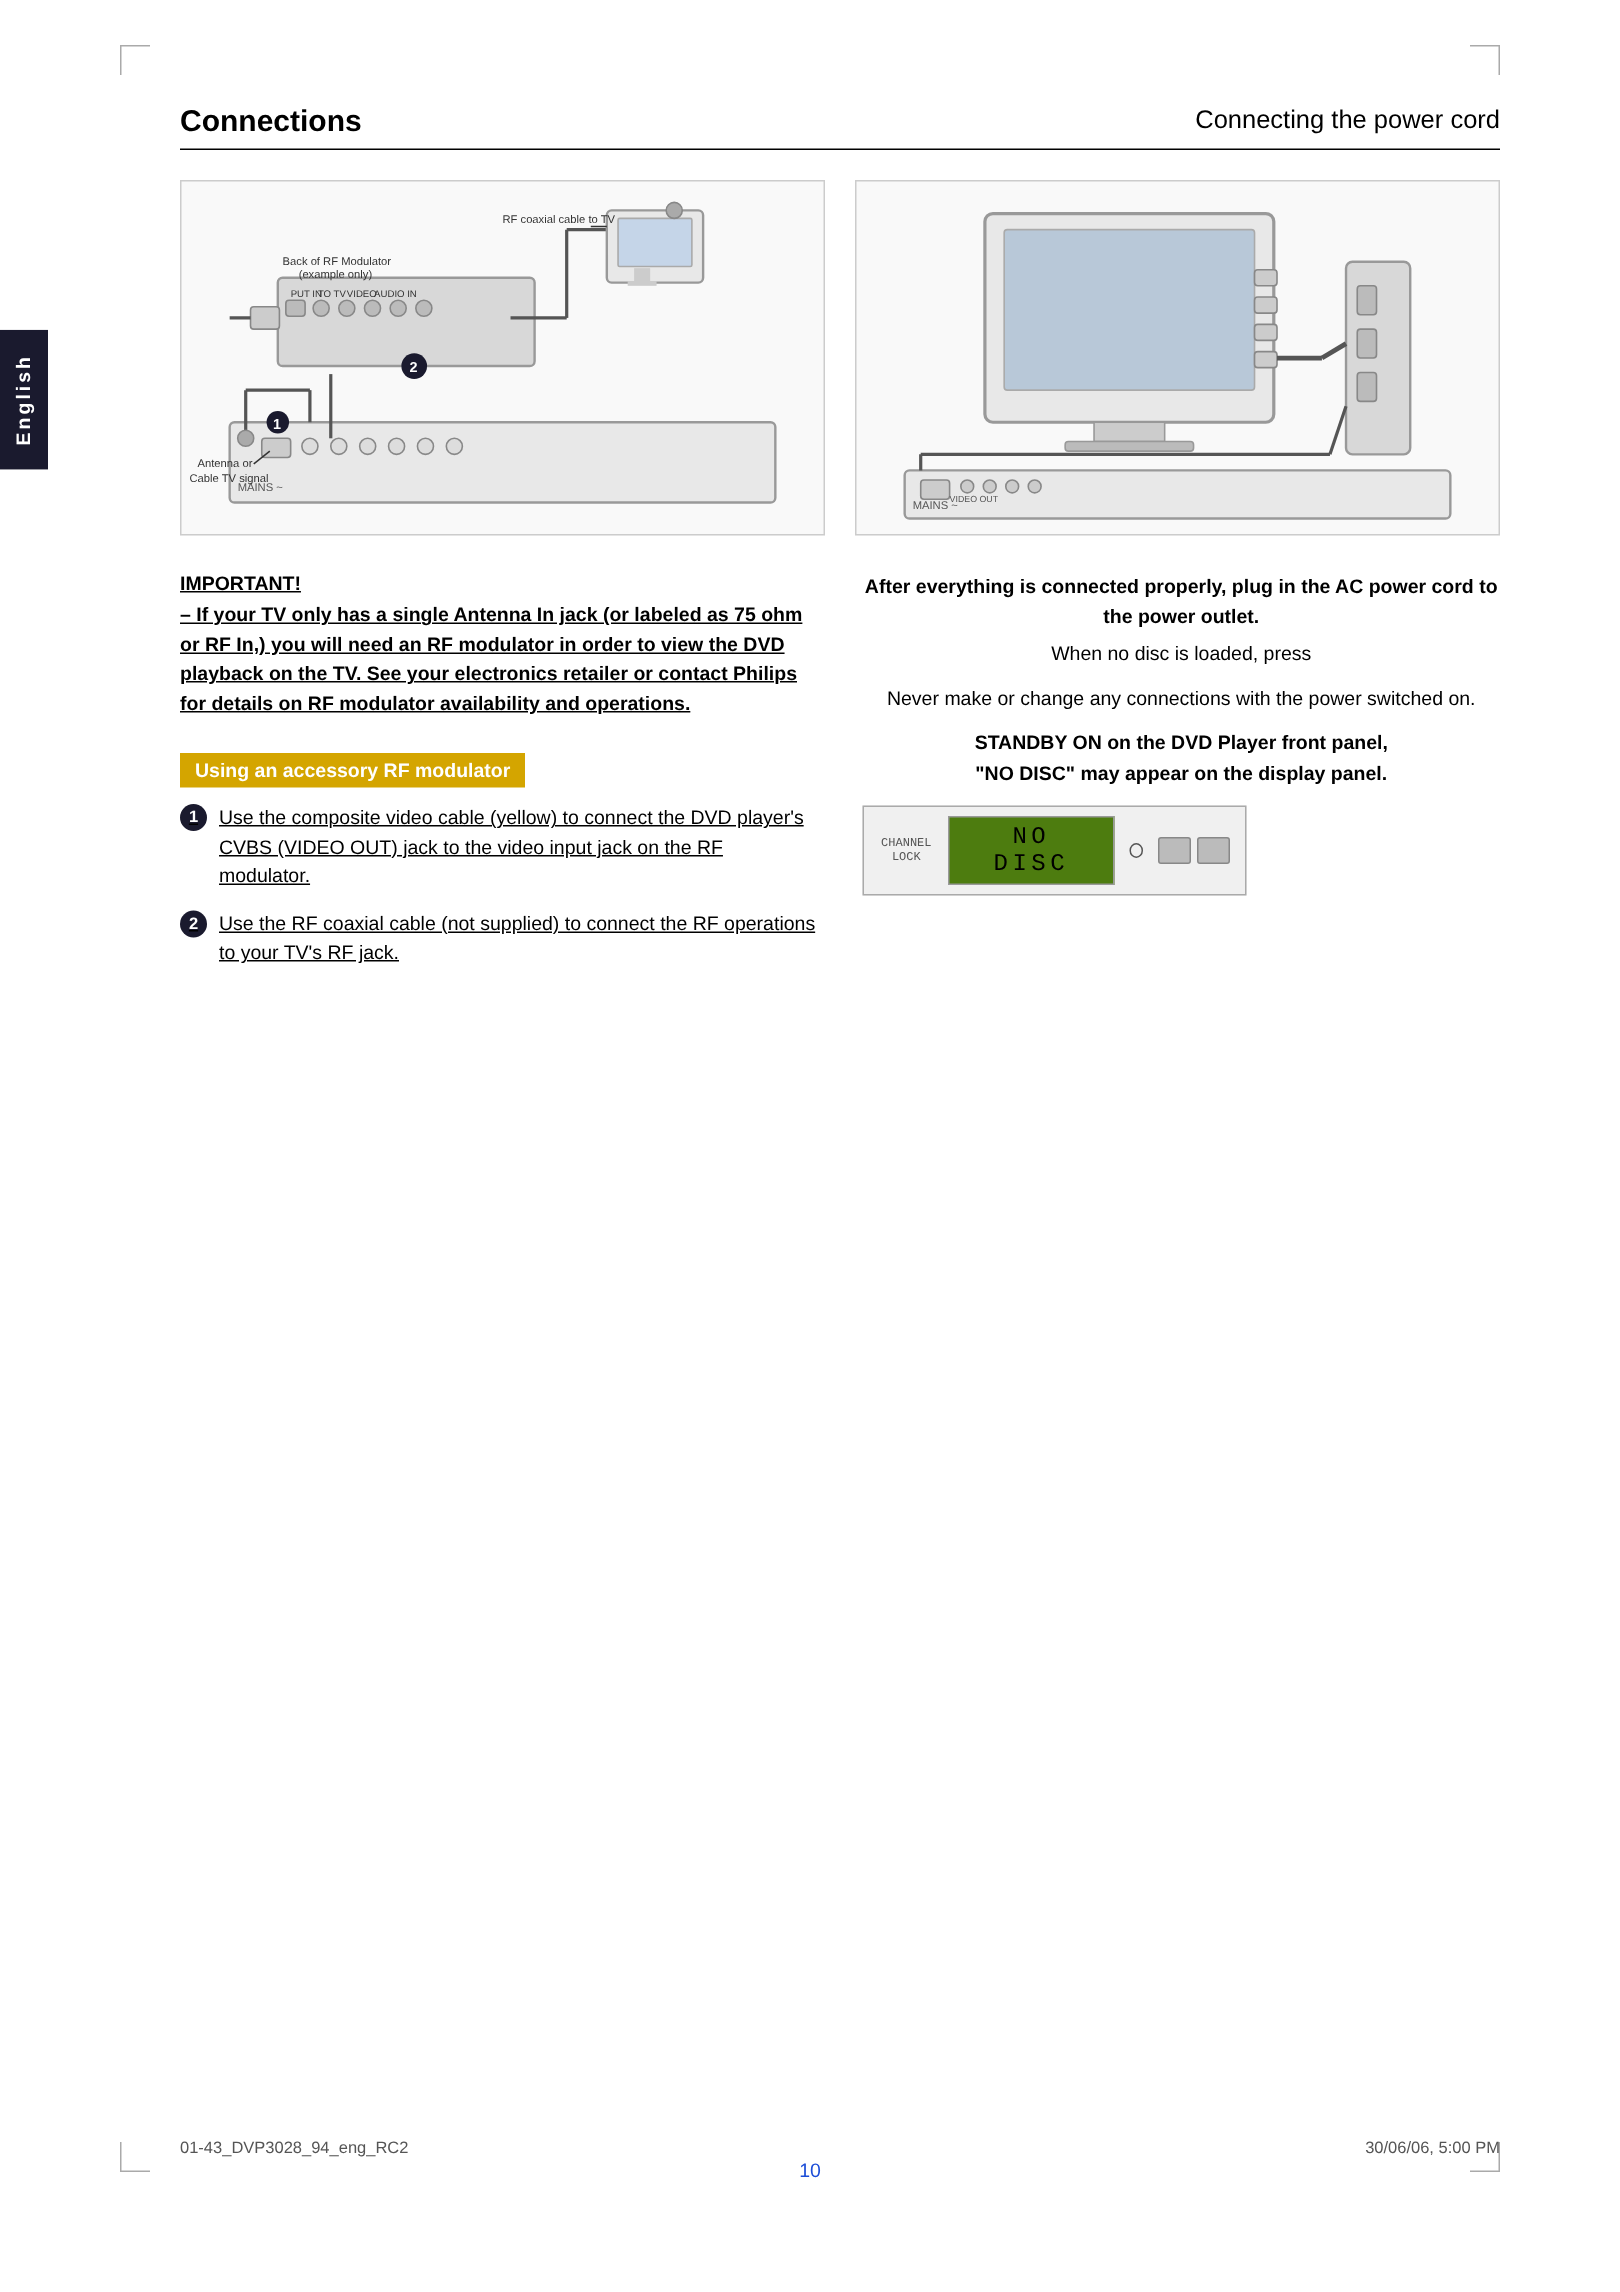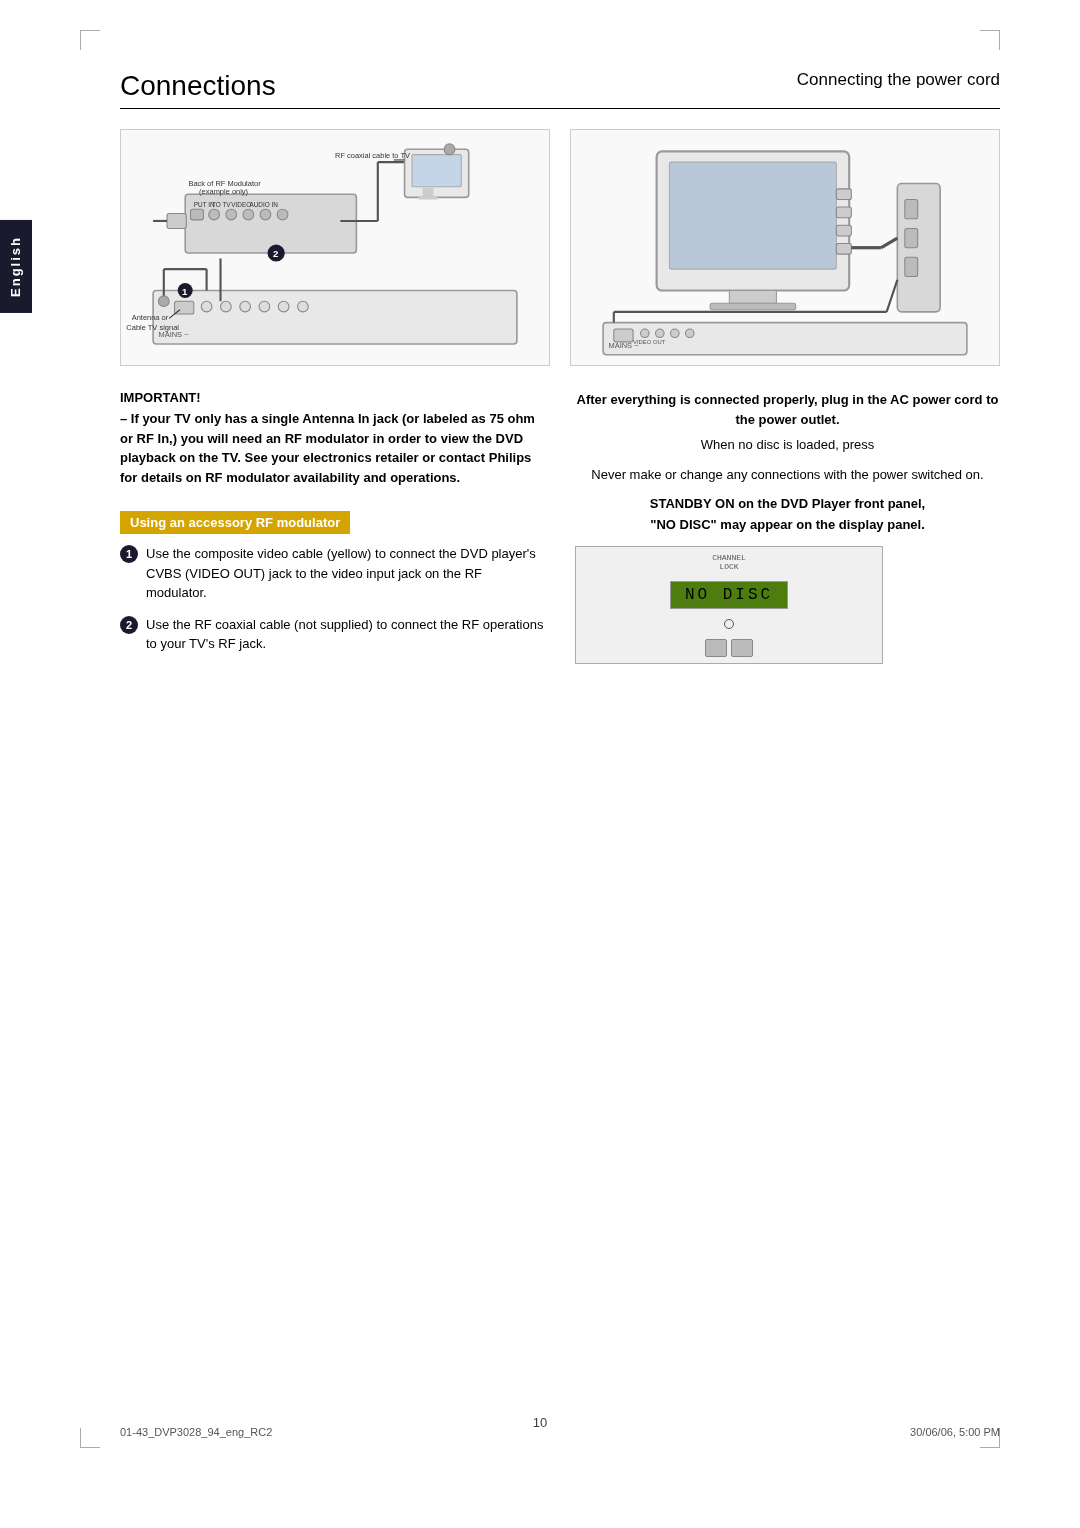--- a/index.html
+++ b/index.html
@@ -45,22 +45,22 @@
       transform: rotate(180deg);
       padding: 16px 8px;
       font-size: 13px;
       font-weight: bold;
       letter-spacing: 2px;
       width: 32px;
     }
 
     
     .page-title {
-      font-size: 28px;
-      font-weight: normal;
+      font-size: 20px;
+      font-weight: bold;
       margin-bottom: 6px;
       margin-top: 10px;
     }
     .title-rule {
       border: none;
       border-top: 1px solid #000;
       margin-bottom: 20px;
     }
 
     
@@ -81,20 +81,21 @@
       overflow: hidden;
     }
 
     
     .content-row {
       display: flex;
       gap: 30px;
     }
     .content-left {
       flex: 1;
+      text-decoration: underline;
     }
     .content-right {
       flex: 1;
       text-align: center;
     }
 
     .important-label {
       font-weight: bold;
       font-size: 13px;
       margin-bottom: 4px;
@@ -170,22 +171,21 @@
     .display-panel {
       border: 1px solid #aaa;
       padding: 6px 10px;
       margin-top: 8px;
       background: #f0f0f0;
       display: flex;
       align-items: center;
       gap: 10px;
       font-family: 'Courier New', monospace;
       font-size: 15px;
-      width: 308px;
-      flex-direction: column;
+      width: 256px;
     }
     .display-screen {
       background: #4d7c0f;
       padding: 4px 14px;
       font-family: 'Courier New', monospace;
       font-size: 16px;
       letter-spacing: 3px;
       border: 1px solid #999;
     }
     .display-circle {
@@ -219,25 +219,25 @@
       left: 120px;
       right: 80px;
       display: flex;
       justify-content: space-between;
       font-size: 11px;
       color: #555;
       border-top: none;
     }
     .page-number-center {
       position: absolute;
-      bottom: 98px;
+      bottom: 74px;
       left: 50%;
       transform: translateX(-50%);
       font-size: 13px;
-      color: #404040;
+      color: #1d4ed8;
       margin-top: 36px;
     }
 
     
     .diagram-svg {
       width: 100%;
       height: 100%;
     }
 
     

